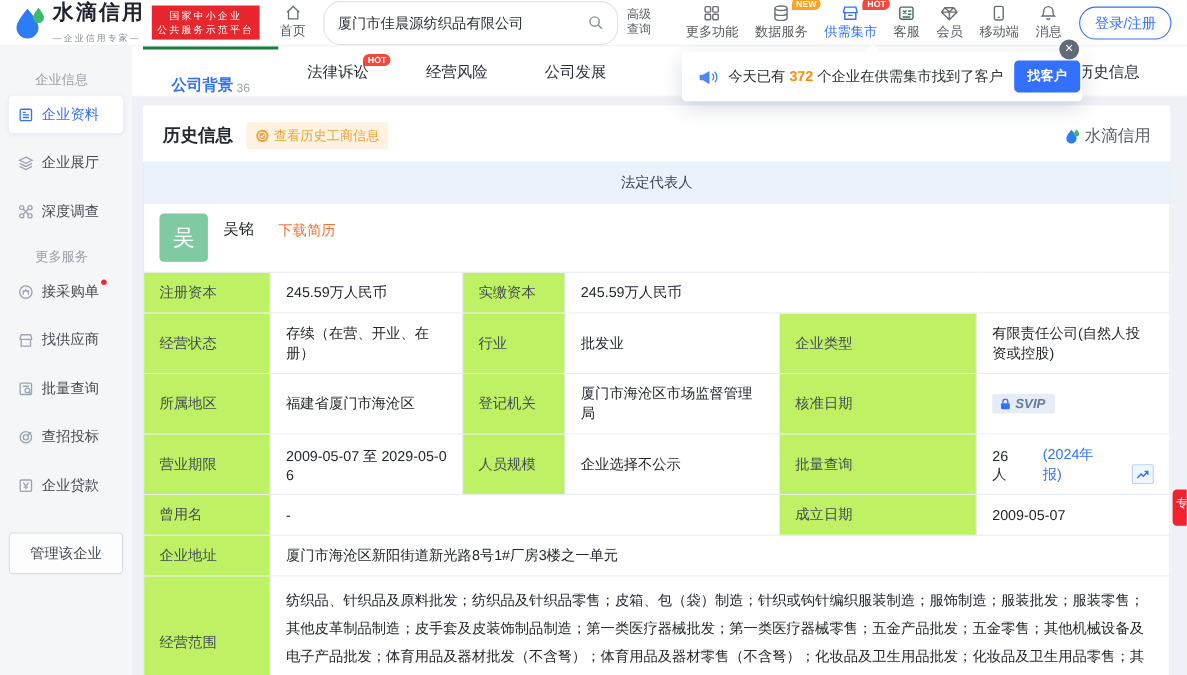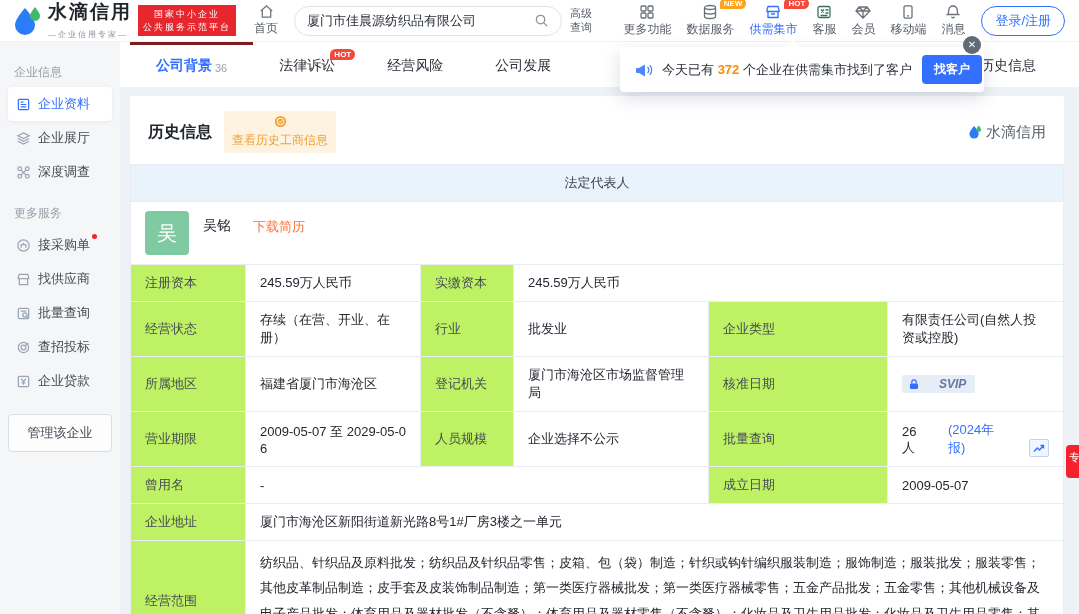--- a/index.html
+++ b/index.html
@@ -9,78 +9,78 @@
 
   
   .header { position:relative; display:flex; align-items:center; height:42px; background:#fff; padding:0 14px 0 12px; border-bottom:1px solid #f0f2f5; z-index:5; }
   .logo-wrap { display:flex; align-items:center; gap:6px; }
   .brand-block { display:flex; flex-direction:column; line-height:1; }
   .brand-name { font-size:19px; font-weight:bold; color:#20242c; letter-spacing:2px; }
   .brand-tag { font-size:8px; color:#8a9099; letter-spacing:2px; margin-top:10px; }
   .gov-badge { background:#e8262d; color:#fff; font-size:9px; line-height:1.35; padding:3px 5px; letter-spacing:2px; margin-left:6px; text-align:center; }
   .nav-col { display:flex; flex-direction:column; align-items:center; gap:1px; margin-left:18px; cursor:pointer; position:relative; }
   .nav-col .lbl { font-size:12px; color:#565c66; white-space:nowrap; }
-  .search-pill { display:flex; align-items:center; margin-left:16px; width:268px; height:30px; border:1px solid #dfe3ea; border-radius:16px; padding:0 12px; background:#fff; }
+  .search-pill { display:flex; align-items:center; margin-left:16px; width:268px; height:40px; border:1px solid #dfe3ea; border-radius:16px; padding:0 12px; background:#fff; }
   .search-pill input { flex:1; border:none; outline:none; font-size:13px; color:#2a2f38; font-family:inherit; background:transparent; }
   .adv-query { font-size:11px; color:#565c66; line-height:1.25; margin-left:8px; cursor:pointer; white-space:nowrap; }
   .hdr-nav { display:flex; align-items:flex-start; margin-left:auto; }
   .hdr-nav .nav-col { margin-left:15px; }
   .nav-col.active .lbl { color:#3370ff; }
   .mini-badge { position:absolute; top:-6px; right:-12px; font-size:8px; color:#fff; padding:1px 4px; border-radius:6px 6px 6px 1px; font-weight:bold; }
   .mini-badge.new { background:#ffa21d; }
   .mini-badge.hot { background:#f5483b; }
   .login-btn { margin-left:16px; border:1px solid #3370ff; color:#3370ff; font-size:13px; padding:5px 13px; border-radius:16px; background:#fff; cursor:pointer; white-space:nowrap; font-family:inherit; }
 
   
   .body-row { display:flex; height:572px; }
   .sidebar { width:120px; background:#f5f6f8; padding:6px 8px 0 8px; flex-shrink:0; }
-  .side-sec-title { font-size:12px; color:#989fa8; margin:16px 0 6px 6px; }
-  .side-item { display:flex; align-items:center; gap:7px; padding:8px 6px 8px 8px; font-size:13px; color:#454b54; border-radius:4px; cursor:pointer; position:relative; margin-bottom:0; }
+  .side-sec-title { font-size:12px; color:#989fa8; margin:16px 0 6px 24px; }
+  .side-item { display:flex; align-items:center; gap:7px; padding:8px 6px 8px 8px; font-size:13px; color:#454b54; border-radius:4px; cursor:pointer; position:relative; margin-bottom:10px; }
   .side-item.active { background:#fff; color:#3370ff; box-shadow:0 1px 4px rgba(40,80,180,.08); }
   .red-dot { position:absolute; top:6px; left:84px; width:5px; height:5px; border-radius:50%; background:#f5222d; }
   .manage-btn { margin-top:16px; width:104px; padding:9px 0; text-align:center; border:1px solid #d8dce3; border-radius:4px; background:#fdfdfe; color:#454b54; font-size:13px; cursor:pointer; font-family:inherit; }
 
   .main-col { flex:1; display:flex; flex-direction:column; position:relative; }
   
   .tabbar { display:flex; align-items:stretch; height:46px; background:#fff; border-bottom:1px solid #f0f2f5; padding:0 18px 0 10px; }
   .tab { display:flex; align-items:center; padding:0 26px; font-size:14px; color:#2a2f38; cursor:pointer; position:relative; border-top:3px solid transparent; }
-  .tab.active { color:#3370ff; font-weight:bold; border-top:3px solid #7f1d1d; background:#fff; }
+  .tab.active { color:#3370ff; font-weight:bold; border-top:3px solid #15803d; background:#fff;align-items:flex-end; }
   .tab .cnt { font-size:11px; color:#9aa0a9; font-weight:normal; margin-left:3px; margin-top:3px; }
   .tab .mini-badge { top:4px; right:6px; }
   .tab.last { margin-left:auto; }
 
   
   .promo { position:absolute; left:500px; top:5px; width:364px; height:45px; background:#fff; border-radius:4px; box-shadow:0 6px 18px rgba(30,50,90,.16); display:flex; align-items:center; padding:0 10px 0 14px; z-index:20; }
   .promo:before { content:""; position:absolute; top:-5px; left:168px; width:10px; height:10px; background:#fff; transform:rotate(45deg); }
   .promo-text { font-size:13px; color:#2a2f38; margin-left:8px; white-space:nowrap; }
   .promo-count { color:#ff8a00; font-weight:bold; }
   .promo-btn { margin-left:10px; background:#3370ff; color:#fff; border:none; font-size:12px; padding:6px 12px; border-radius:4px; cursor:pointer; white-space:nowrap; font-family:inherit; font-weight:bold; }
   .promo-close { position:absolute; top:-11px; right:3px; width:18px; height:18px; border-radius:50%; background:#616a77; color:#fff; font-size:10px; line-height:18px; text-align:center; cursor:pointer; }
 
   
   .content { flex:1; padding:8px 16px 0 10px; overflow:hidden; }
   .card { background:#fff; height:560px; border-radius:2px; }
   .card-head { display:flex; align-items:center; padding:15px 18px 11px 18px; }
   .sec-title { font-size:16px; font-weight:bold; color:#23272e; }
-  .hist-btn { display:flex; align-items:center; gap:4px; margin-left:12px; background:#fdf3e0; color:#f0a13a; border:none; font-size:12px; padding:4px 8px; border-radius:3px; cursor:pointer; font-family:inherit;flex-direction:column; }
+  .hist-btn { display:flex; align-items:center; gap:4px; margin-left:12px; background:#fdf3e0; color:#f0a13a; border:none; font-size:12px; padding:4px 8px; border-radius:3px; cursor:pointer; font-family:inherit; }
   .watermark { margin-left:auto; display:flex; align-items:center; gap:4px; color:#595f69; font-size:15px; }
 
   table.biz { width:100%; border-collapse:collapse; table-layout:fixed; }
   table.biz col.l1{width:115px} table.biz col.v1{width:175px} table.biz col.l2{width:93px}
   table.biz col.v2{width:195px} table.biz col.l3{width:179px} table.biz col.v3{width:176px}
   table.biz td, table.biz th { border:1px solid #e9edf3; font-size:13px; font-weight:normal; padding:9px 14px; vertical-align:middle; word-break:break-all; }
   td.lbl { background:#bef264; color:#454b54; }
   td.val { background:#fff; color:#23272e; }
   th.rep-head { background:#e9f3fc; color:#3d434c; text-align:center; padding:6px; }
   td.person-cell { padding:15px 18px 18px 18px; }
   .person { display:flex; align-items:flex-start; }
   .avatar { width:44px; height:44px; border-radius:4px; background:#7fc9a3; color:#fff; font-size:20px; display:flex; align-items:center; justify-content:center; flex-shrink:0; }
   .p-name { font-size:14px; color:#23272e; margin:6px 0 0 14px;text-align:right; }
   .p-resume { font-size:13px; color:#ff6f31; margin:7px 0 0 22px; cursor:pointer; text-decoration:none; }
-  .svip { display:inline-flex; align-items:center; gap:20px; background:#e6edf7; border-radius:2px; padding:2px 9px 2px 7px; font-style:italic; font-weight:bold; color:#64799f; font-size:12px; cursor:pointer; }
+  .svip { display:inline-flex; align-items:center; gap:4px; background:#e6edf7; border-radius:2px; padding:2px 9px 2px 7px; font-style:italic; font-weight:bold; color:#64799f; font-size:12px; cursor:pointer; }
   .insured-wrap { display:flex; align-items:flex-end; gap:19px; }
   .blue-link { color:#3370ff; text-decoration:none; cursor:pointer; }
   .trend-btn { display:inline-flex; align-items:center; justify-content:center; width:20px; height:18px; border:1px solid #bcd1f5; border-radius:2px; background:#f0f6ff; cursor:pointer; }
   td.scope-val { line-height:1.95; padding:10px 16px; }
 
   .side-tag { position:absolute; right:0; top:445px; width:13px; height:33px; background:#f5222d; border-radius:4px 0 0 4px; color:#fff; font-size:11px; padding:5px 0 0 3px; overflow:hidden; cursor:pointer; z-index:30; }
 
   svg { display:block; }
 </style>
 </head>

